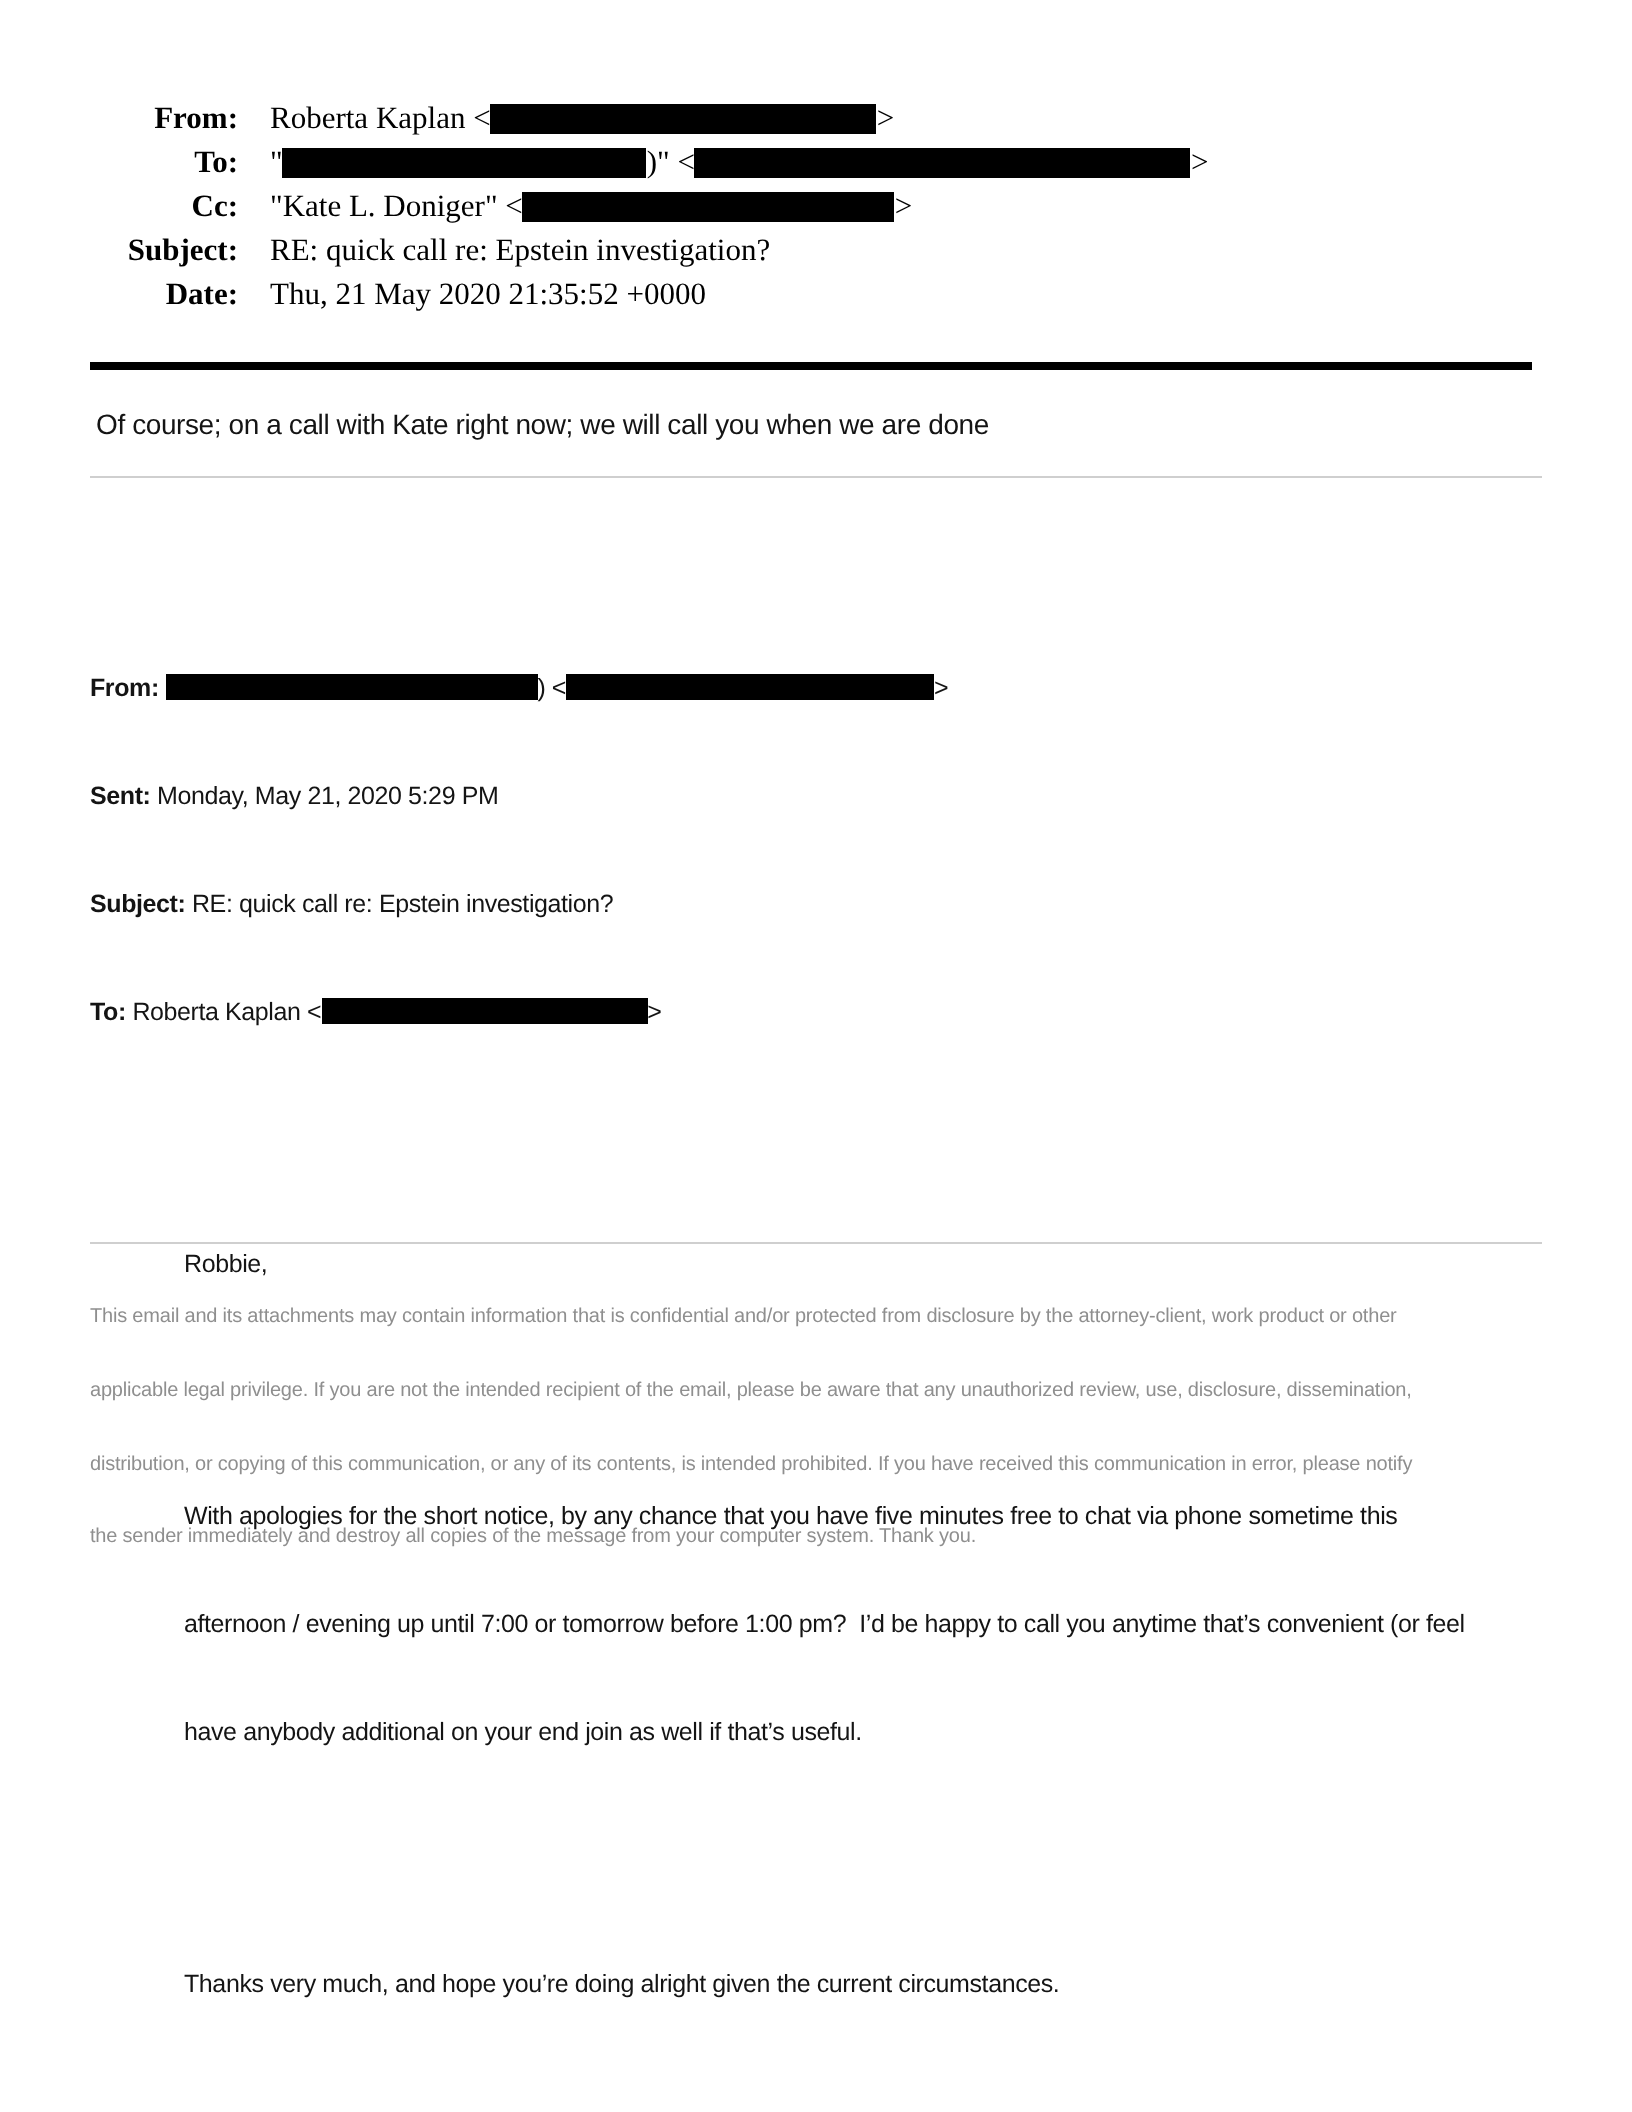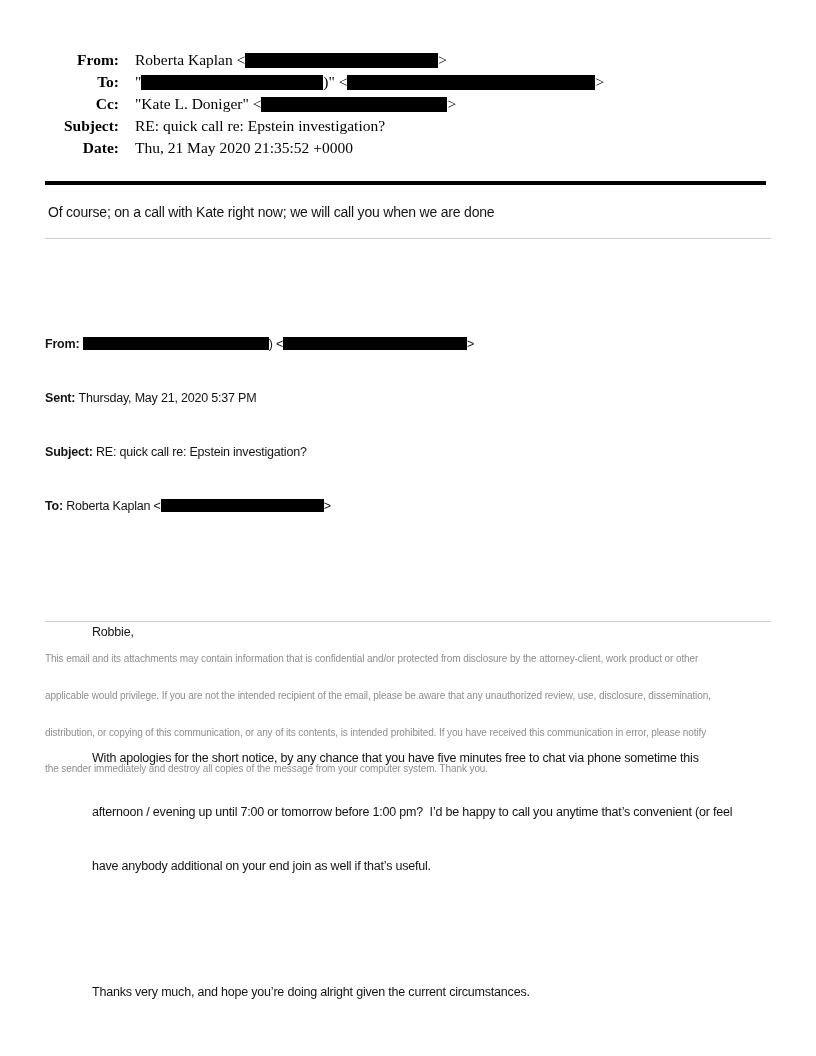--- a/index.html
+++ b/index.html
@@ -86,21 +86,21 @@
   <div class="rule-thick"></div>
 
   <div class="reply-note">Of course; on a call with Kate right now; we will call you when we are done</div>
 
   <div class="rule-thin r1"></div>
 
   <div class="mail-body">
 
     <div class="qh">
       <div><b>From: </b><span class="redact sans" style="width:186px"></span><span>) &lt;</span><span class="redact sans" style="width:184px"></span><span>&gt;</span></div>
-      <div><b>Sent: </b><span>Thursday, May 21, 2020 5:37 PM</span></div>
+      <div><b>Sent: </b><span>Monday, May 21, 2020 5:29 PM</span></div>
       <div><b>Subject: </b><span>RE: quick call re: Epstein investigation?</span></div>
       <div><b>To: </b><span>Roberta Kaplan &lt;</span><span class="redact sans" style="width:163px"></span><span>&gt;</span></div>
     </div>
 
     <div class="para">Robbie,</div>
 
     <div class="para">
       <div>With apologies for the short notice, by any chance that you have five minutes free to chat via phone sometime this</div>
       <div>afternoon / evening up until 7:00 or tomorrow before 1:00 pm?  I’d be happy to call you anytime that’s convenient (or feel</div>
       <div>have anybody additional on your end join as well if that’s useful.</div>
@@ -112,18 +112,18 @@
     
 
     
 
   </div>
 
   <div class="rule-thin r2"></div>
 
   <div class="disclaimer">
     <div>This email and its attachments may contain information that is confidential and/or protected from disclosure by the attorney-client, work product or other</div>
-    <div>applicable would privilege. If you are not the intended recipient of the email, please be aware that any unauthorized review, use, disclosure, dissemination,</div>
+    <div>applicable legal privilege. If you are not the intended recipient of the email, please be aware that any unauthorized review, use, disclosure, dissemination,</div>
     <div>distribution, or copying of this communication, or any of its contents, is intended prohibited. If you have received this communication in error, please notify</div>
     <div>the sender immediately and destroy all copies of the message from your computer system. Thank you.</div>
   </div>
 
 </div>
 
 </body></html>

